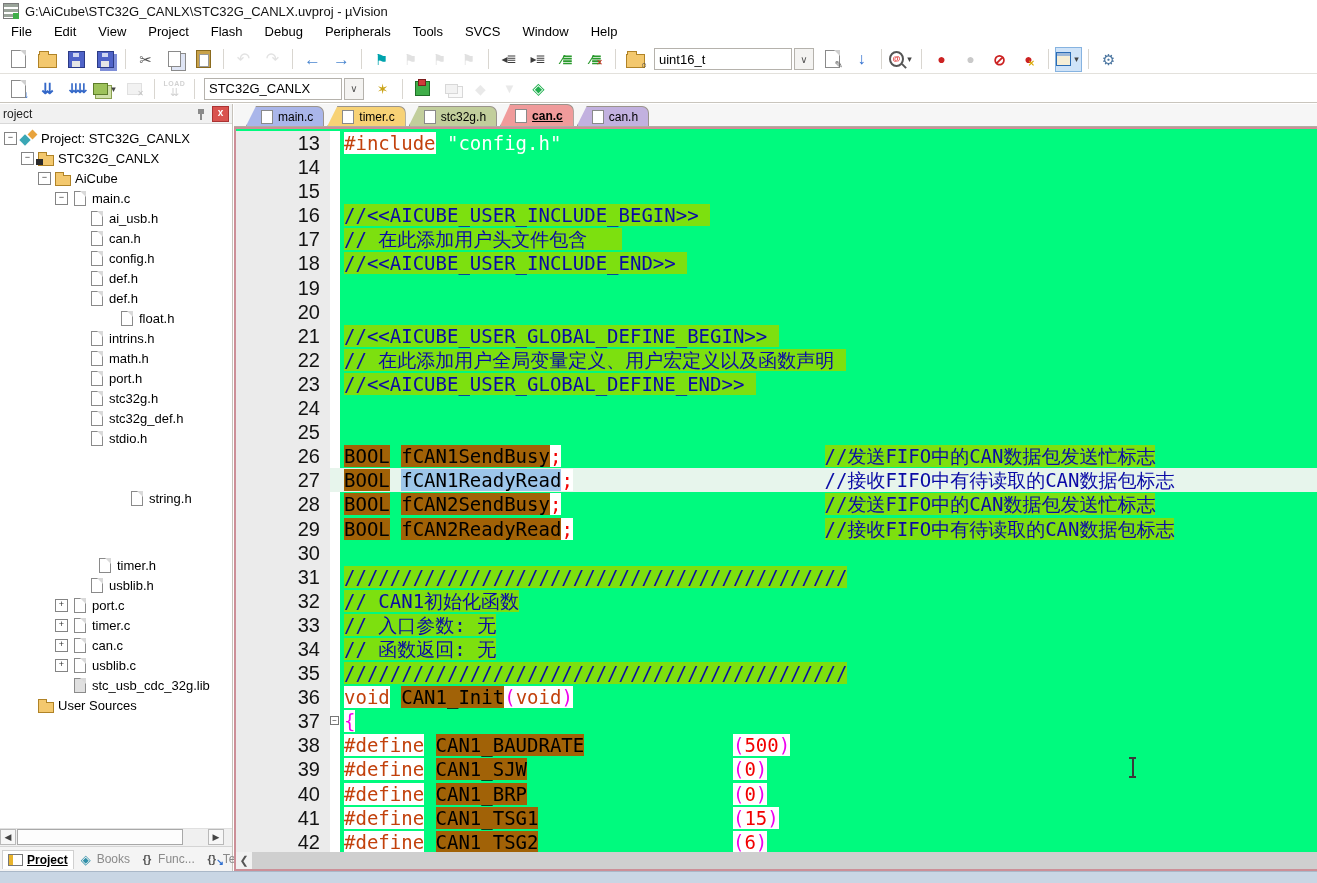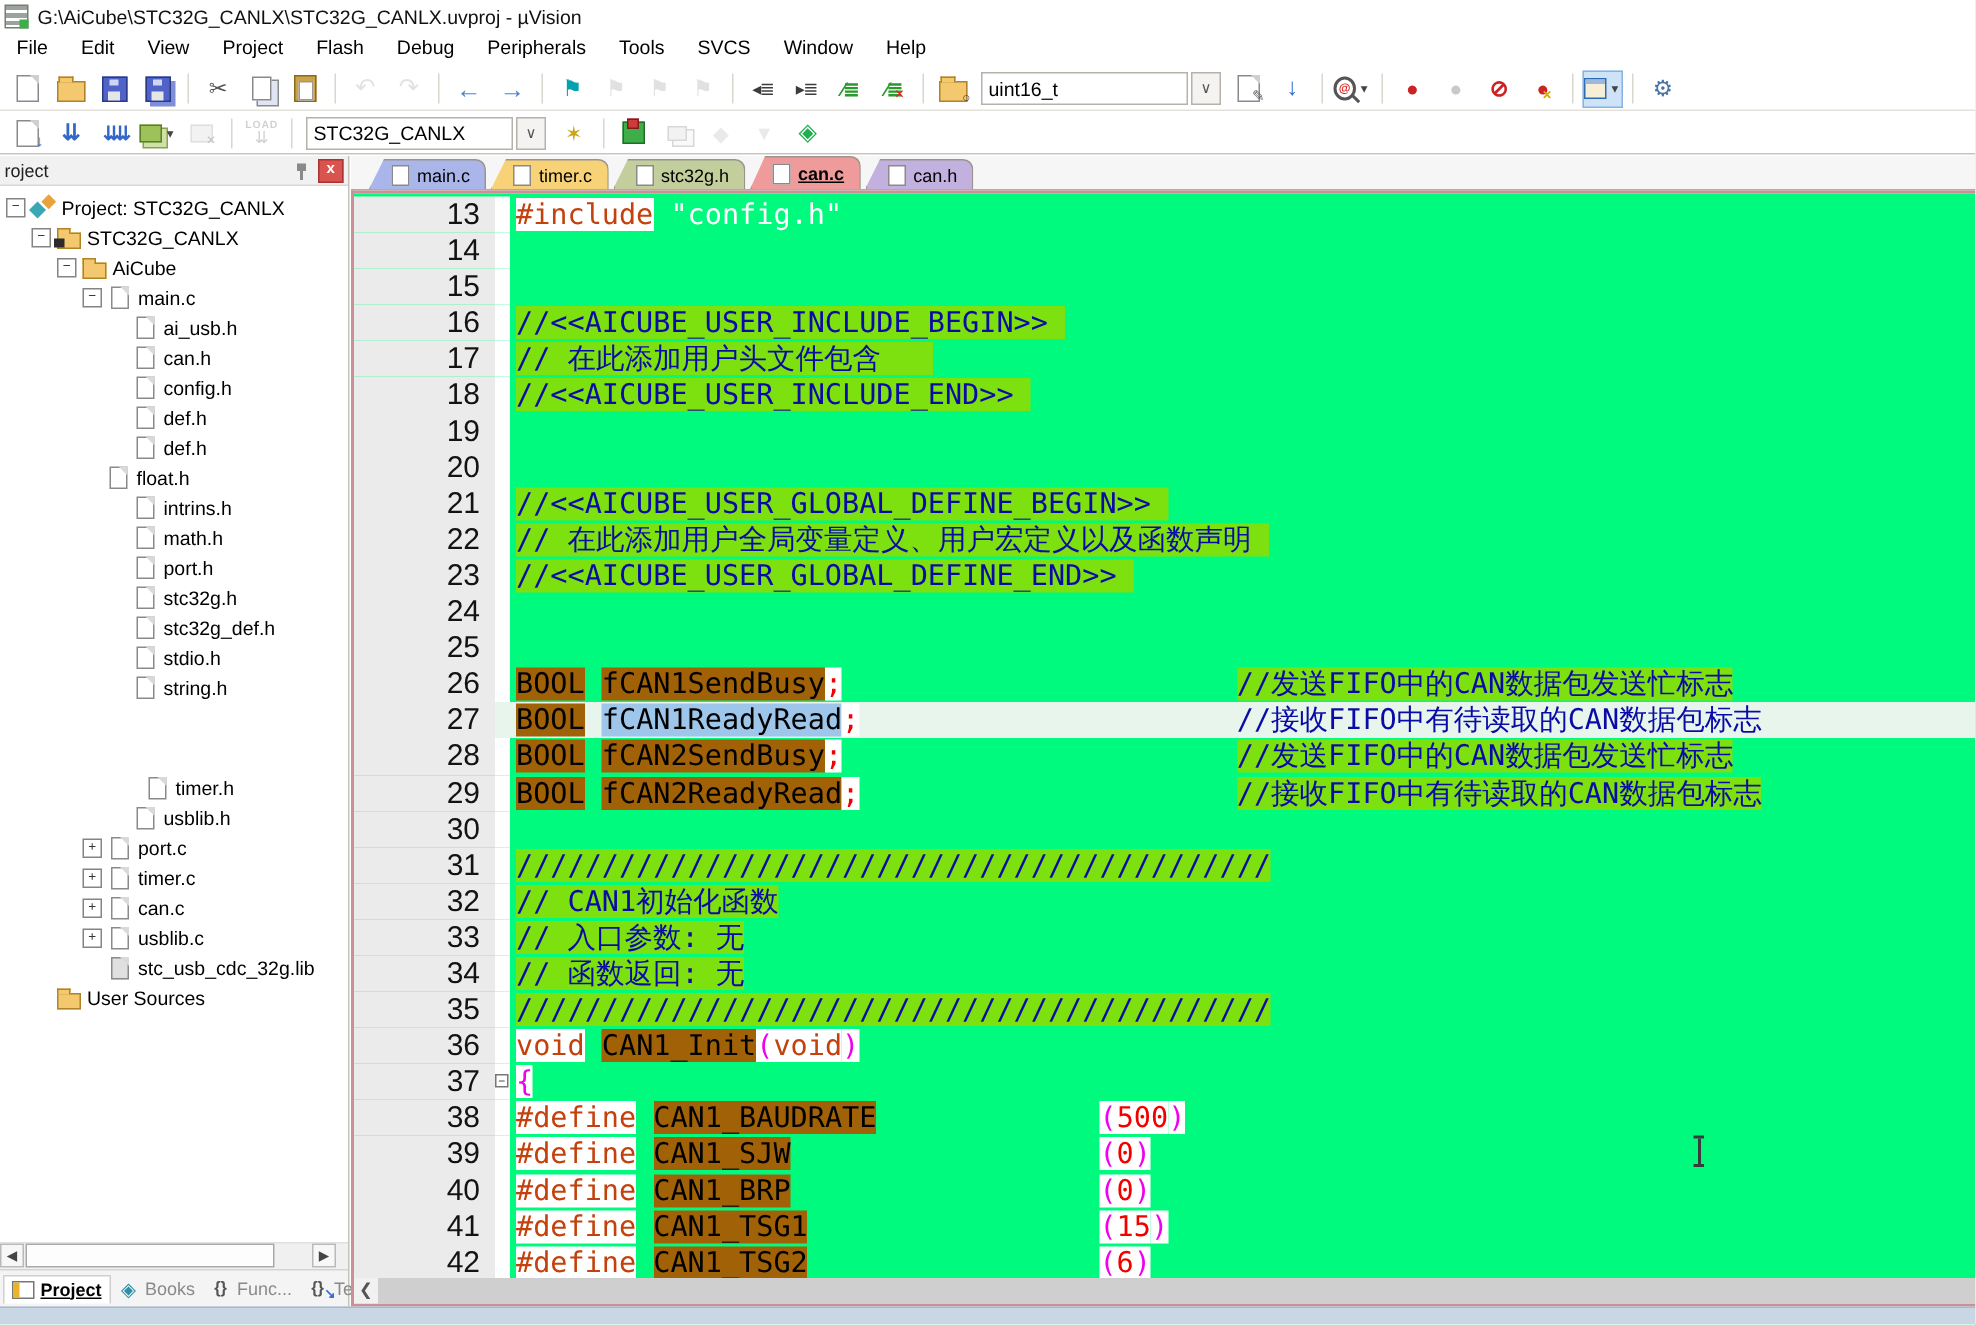--- a/index.html
+++ b/index.html
@@ -383,21 +383,21 @@
         <div class="trow" style="padding-left: 72px;">
           <div class="t-spc"></div>
           <div class="tico tico-file"></div>
           <div class="t-lbl">def.h</div>
         </div>
         <div class="trow" style="padding-left: 72px;">
           <div class="t-spc"></div>
           <div class="tico tico-file"></div>
           <div class="t-lbl">def.h</div>
         </div>
-        <div class="trow" style="padding-left: 54px;">
+        <div class="trow" style="padding-left: 102px;">
           <div class="t-spc"></div>
           <div class="tico tico-file"></div>
           <div class="t-lbl">float.h</div>
         </div>
         <div class="trow" style="padding-left: 72px;">
           <div class="t-spc"></div>
           <div class="tico tico-file"></div>
           <div class="t-lbl">intrins.h</div>
         </div>
         <div class="trow" style="padding-left: 72px;">
@@ -418,21 +418,21 @@
         <div class="trow" style="padding-left: 72px;">
           <div class="t-spc"></div>
           <div class="tico tico-file"></div>
           <div class="t-lbl">stc32g_def.h</div>
         </div>
         <div class="trow" style="padding-left: 72px;">
           <div class="t-spc"></div>
           <div class="tico tico-file"></div>
           <div class="t-lbl">stdio.h</div>
         </div>
-        <div class="trow" style="padding-left: 72px;">
+        <div class="trow" style="padding-left: 112px; margin-top: 40px;">
           <div class="t-spc"></div>
           <div class="tico tico-file"></div>
           <div class="t-lbl">string.h</div>
         </div>
         <div class="trow" style="padding-left: 80px; margin-top: 47px;">
           <div class="t-spc"></div>
           <div class="tico tico-file"></div>
           <div class="t-lbl">timer.h</div>
         </div>
         <div class="trow" style="padding-left: 72px;">

